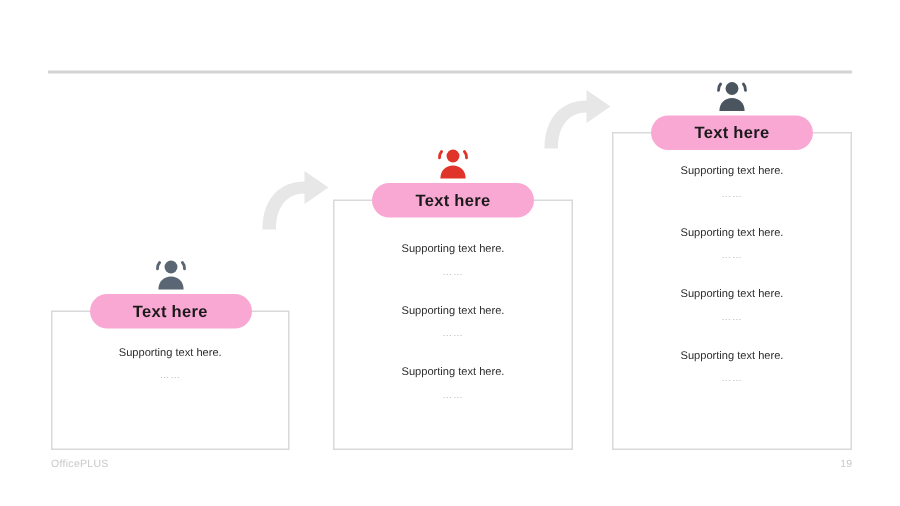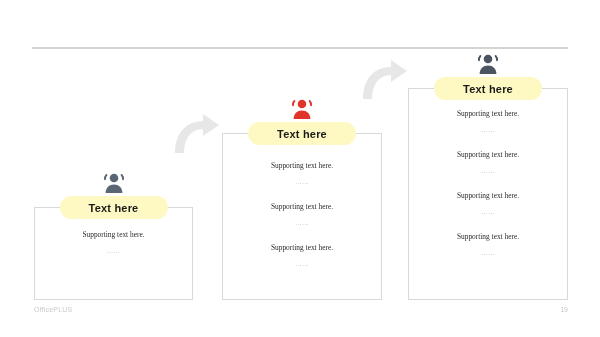--- a/index.html
+++ b/index.html
@@ -51,21 +51,21 @@
     width: 30px;
     height: 24px;
     line-height: 0;
   }
 
   
   .card-pill {
     position: absolute;
     left: 50%;
     transform: translateX(-50%);
-    background: #fef9c3;
+    background: #f9a8d4;
     border-radius: 14px;
     height: 23px;
     display: flex;
     align-items: center;
     justify-content: center;
     text-align: right;
   }
   .card-pill-label {
     font-size: 11px;
     font-weight: bold;
@@ -84,21 +84,20 @@
   }
   .body-item {
     margin-bottom: 18px;
   }
   .body-item:last-child { margin-bottom: 0; }
   .body-text {
     font-size: 7.4px;
     color: #2b2b2b;
     line-height: 1.2;
     white-space: nowrap;
-    font-family: Liberation Serif, serif;
   }
   .body-dots {
     font-size: 6.6px;
     color: #b8b8c0;
     margin-top: 7px;
     letter-spacing: 0.5px;
     white-space: nowrap;
   }
 
   

